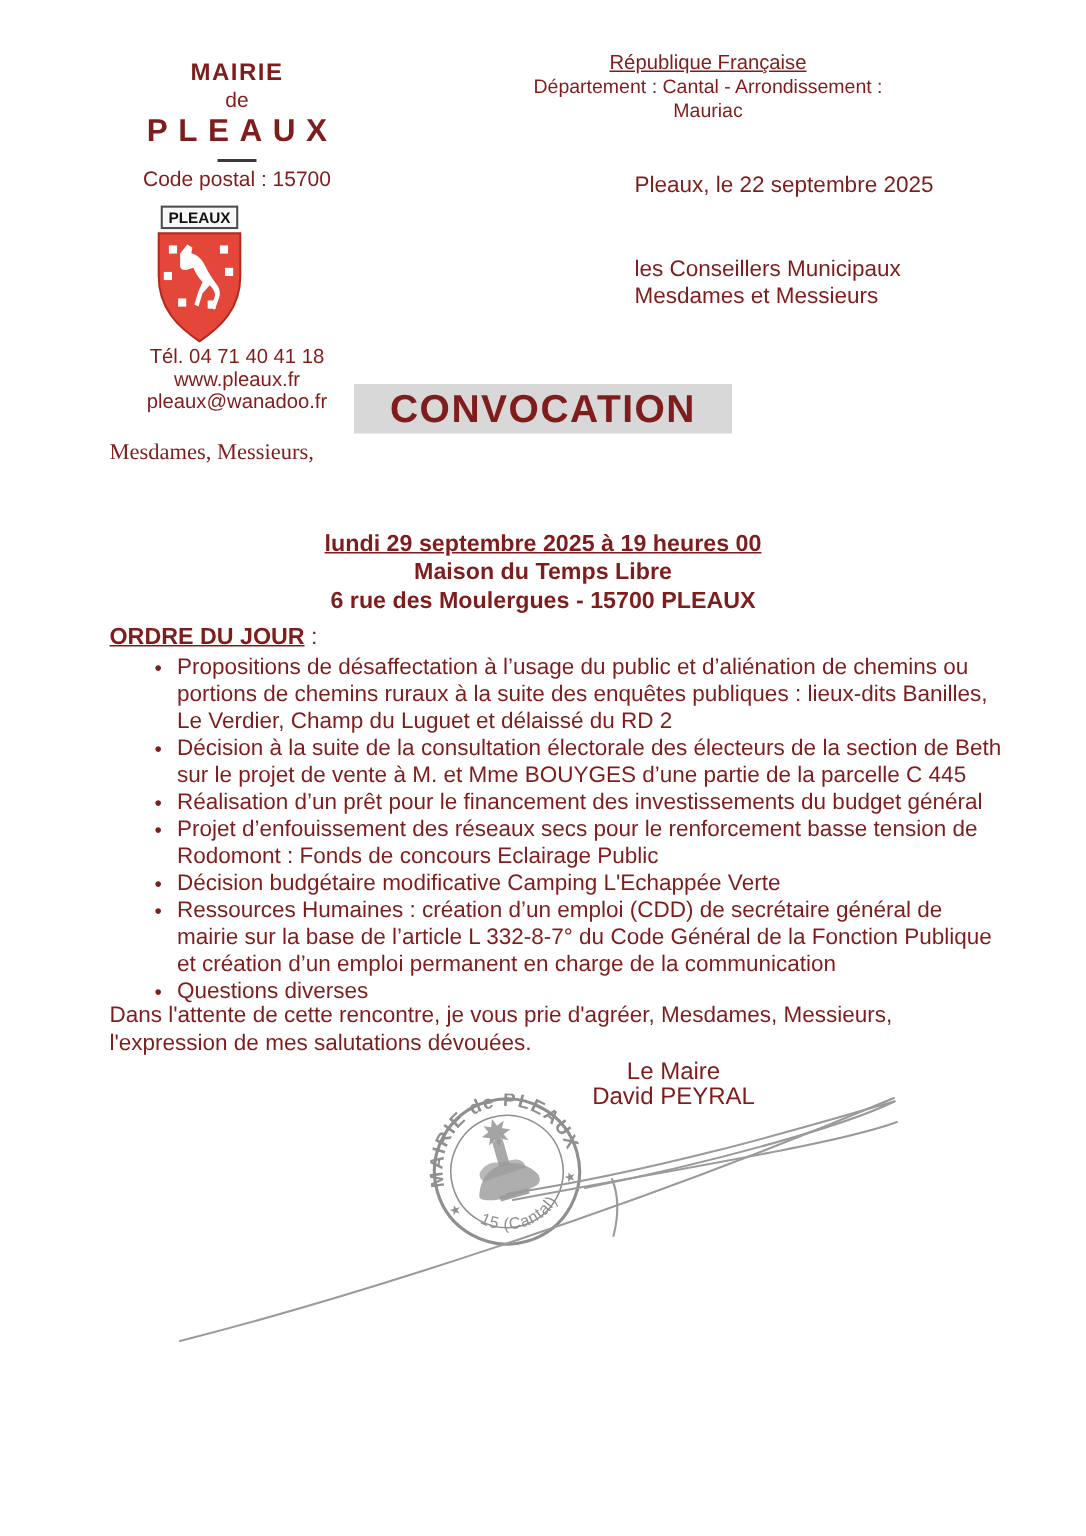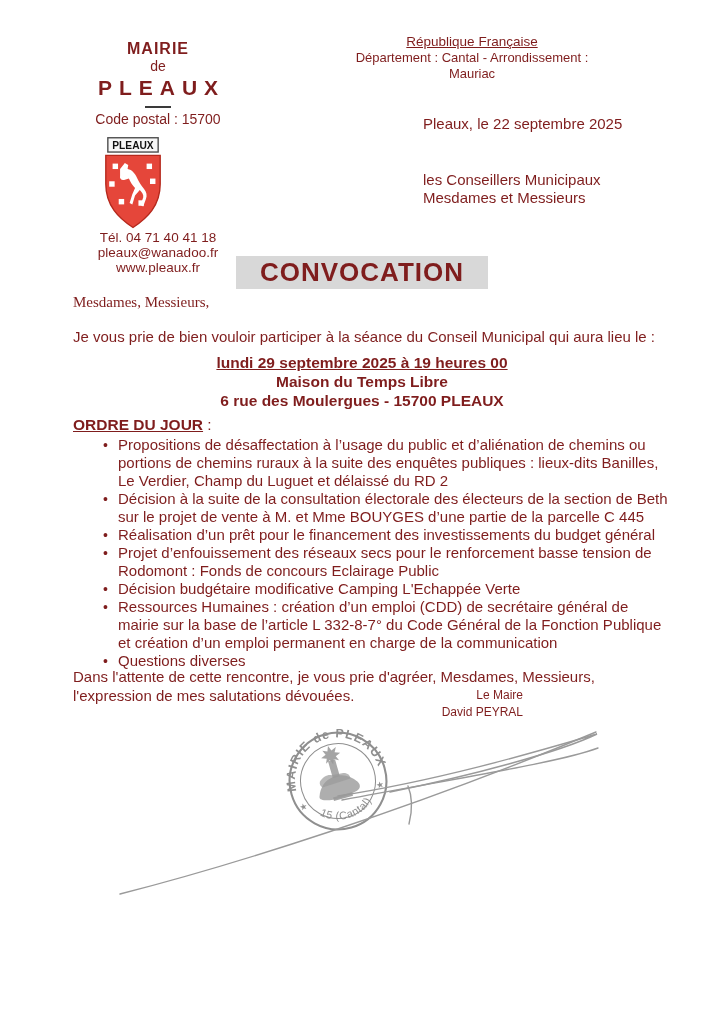--- a/index.html
+++ b/index.html
@@ -45,21 +45,21 @@
     margin:0;padding:0;list-style:none;
     font-size:15px;line-height:18px;
   }
   .agenda-list li{position:relative;padding-left:17px;}
   .agenda-list li::before{
     content:"\2022";
     position:absolute;left:2px;top:0;
     font-size:14px;
   }
   .closing{position:absolute;left:73px;top:667px;width:590px;font-size:15px;line-height:19px;}
-  .sig-block{position:absolute;left:375px;top:687px;width:148px;text-align:right;font-size:12px;line-height:17px;}
+  .sig-block{position:absolute;left:375px;top:706px;width:148px;text-align:center;font-size:16px;line-height:17px;}
   
   .stamp-wrap{position:absolute;left:286px;top:729px;width:104px;height:104px;}
   .signature-wrap{position:absolute;left:90px;top:718px;width:530px;height:192px;}
   svg{display:block;}
 </style>
 </head>
 <body>
 
 <div class="page">
 
@@ -87,40 +87,39 @@
         <rect x="29" y="92" width="8" height="8"></rect>
         <rect x="58" y="94" width="8" height="8"></rect>
       </g>
 
       <path d="M31 48 l7 -9 5 3 -1 6 c7 1 11 7 14 13 c3 6 6 11 10 16 c4 5 5 10 3 15 l-4 11 -4 -2 4 -11 c1 -4 -2 -8 -5 -11 l-7 8 -4 13 -4 -2 4 -13 4 -9 c-4 -4 -7 -9 -9 -14 l-7 2 c-4 1 -7 -2 -6 -6 z" fill="#ffffff"></path>
     </svg>
   </div>
 
   <div class="contact-block">
     <div>Tél. 04 71 40 41 18</div>
+    <div>www.pleaux.fr</div>
     <div>pleaux@wanadoo.fr</div>
-    <div>www.pleaux.fr</div>
   </div>
 
   <div class="republic-block">
     <div class="republic-title">République Française</div>
     <div class="republic-sub">Département : Cantal - Arrondissement : Mauriac</div>
   </div>
   <div class="dateline">Pleaux, le 22 septembre 2025</div>
   <div class="addressee">
     <div>les Conseillers Municipaux</div>
     <div>Mesdames et Messieurs</div>
   </div>
 
   <div class="title-row">
     <span class="title-highlight">CONVOCATION</span>
   </div>
 
   <div class="salutation">Mesdames, Messieurs,</div>
-  <div class="intro">Je vous prie de bien vouloir participer à la séance du Conseil Municipal qui aura lieu le :</div>
 
   <div class="meeting-block">
     <div class="meeting-datetime">lundi 29 septembre 2025 à 19 heures 00</div>
     <div>Maison du Temps Libre</div>
     <div>6 rue des Moulergues - 15700 PLEAUX</div>
   </div>
 
   <div class="agenda-heading"><b>ORDRE DU JOUR</b><span> :</span></div>
 
   <ul class="agenda-list">

